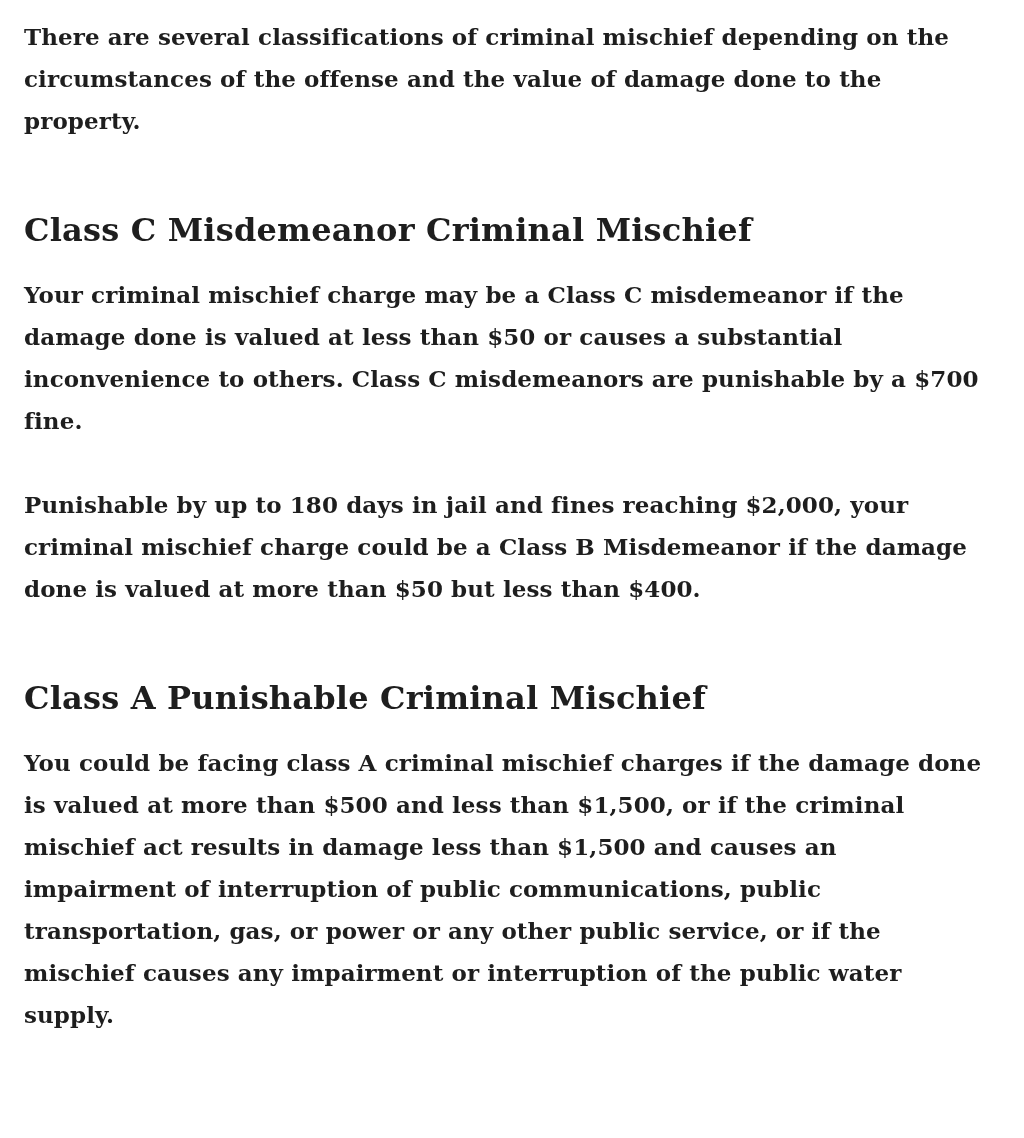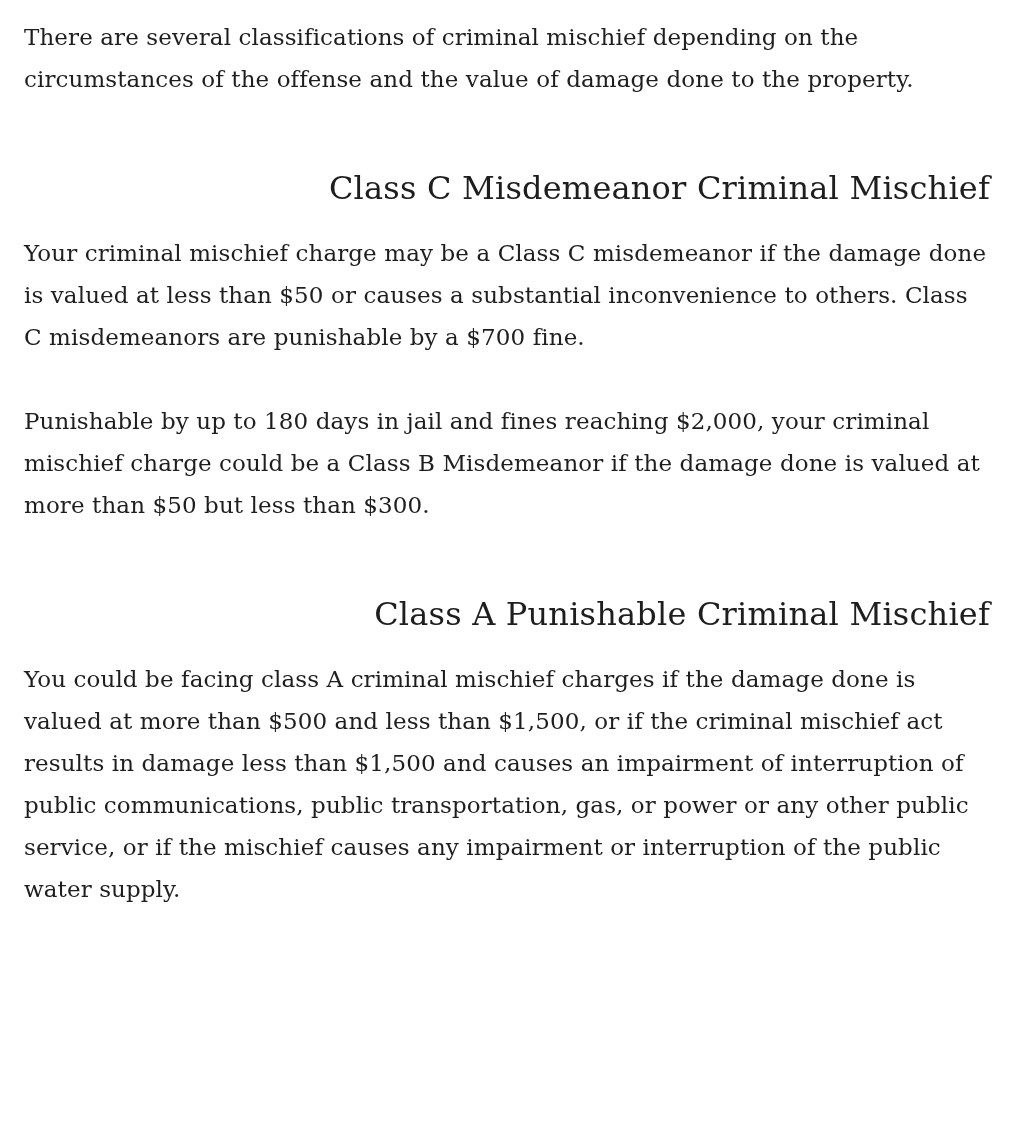--- a/index.html
+++ b/index.html
@@ -13,40 +13,39 @@
     min-height: 1138px;
     padding: 16px 34px 20px 24px;
     font-family: "DejaVu Serif", "Liberation Serif", serif;
     color: #1e1e1e;
     background: #ffffff;
   }
   .article p {
     margin: 0 0 42px 0;
     font-size: 23px;
     line-height: 42px;
-    font-weight: 400;
+    font-weight: 700;
     letter-spacing: 0.1px;
   }
   .article h2 {
     margin: 68px 0 24px 0;
     font-size: 32px;
     line-height: 40px;
-    font-weight: 400;
+    font-weight: 700;
     letter-spacing: 0.2px;
-    text-align: right;
   }
 </style>
 </head>
 <body>
 
 <main class="article">
 
   <p>There are several classifications of criminal mischief depending on the circumstances of the offense and the value of damage done to the property.</p>
 
   <h2>Class C Misdemeanor Criminal Mischief</h2>
   <p>Your criminal mischief charge may be a Class C misdemeanor if the damage done is valued at less than $50 or causes a substantial inconvenience to others. Class C misdemeanors are punishable by a $700 fine.</p>
 
-  <p>Punishable by up to 180 days in jail and fines reaching $2,000, your criminal mischief charge could be a Class B Misdemeanor if the damage done is valued at more than $50 but less than $300.</p>
+  <p>Punishable by up to 180 days in jail and fines reaching $2,000, your criminal mischief charge could be a Class B Misdemeanor if the damage done is valued at more than $50 but less than $400.</p>
 
   <h2>Class A Punishable Criminal Mischief</h2>
   <p>You could be facing class A criminal mischief charges if the damage done is valued at more than $500 and less than $1,500, or if the criminal mischief act results in damage less than $1,500 and causes an impairment of interruption of public communications, public transportation, gas, or power or any other public service, or if the mischief causes any impairment or interruption of the public water supply.</p>
 
 </main>
 
 </body></html>

